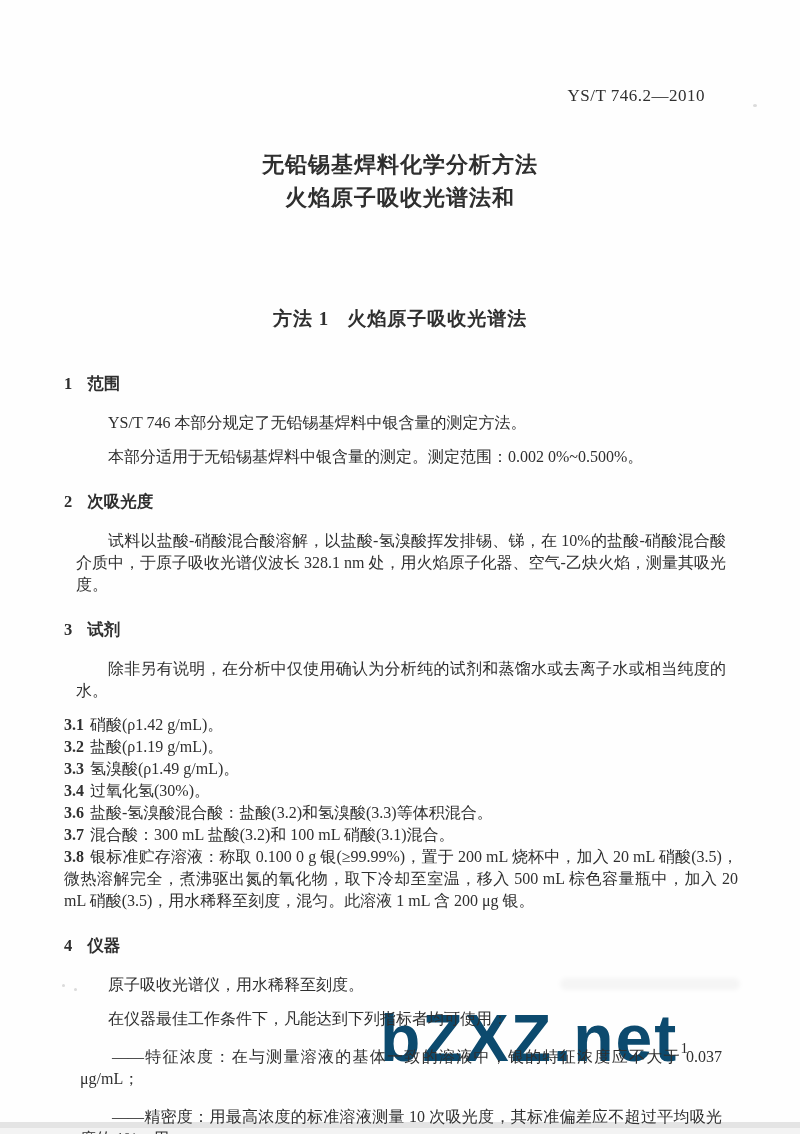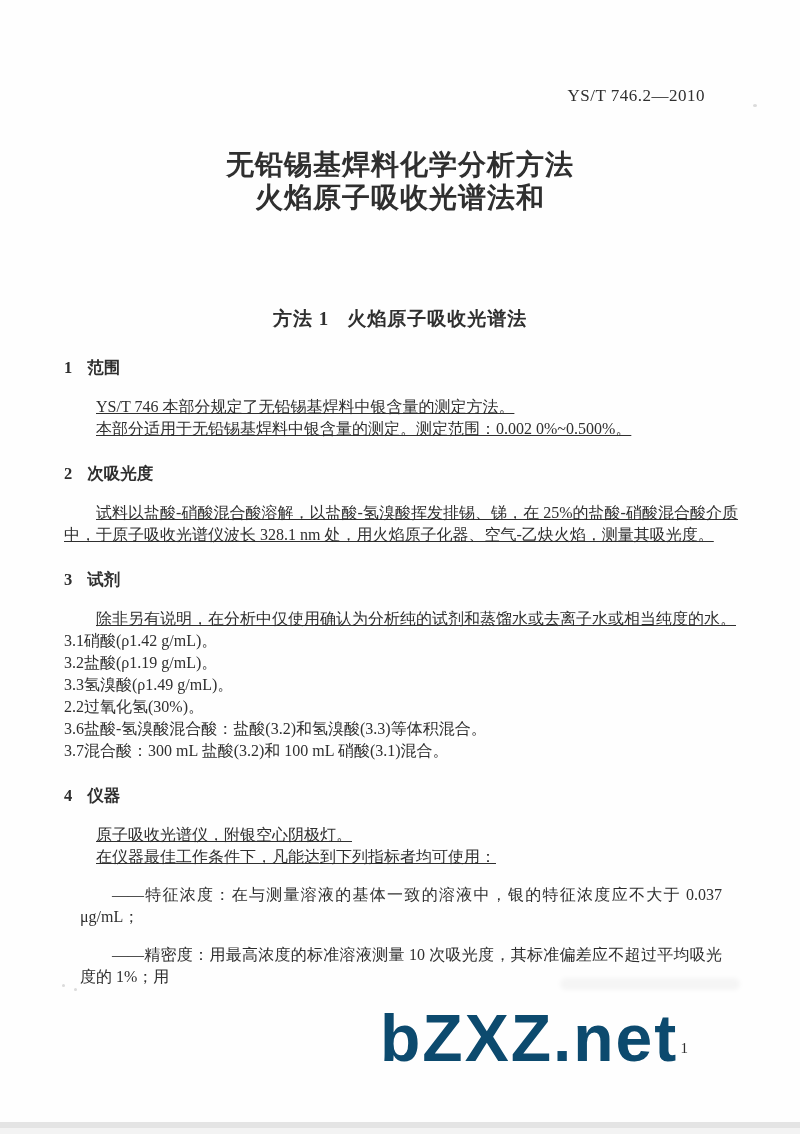--- a/index.html
+++ b/index.html
@@ -22,41 +22,41 @@
     user-select:none;
   }
   .content-layer { position:relative; z-index:1; }
   .doc-number {
     position:absolute; top:86px; right:95px;
     font-weight:normal; font-size:17px; letter-spacing:0.5px;
   }
   .title-block {
     position:absolute; top:148px; left:0; width:100%;
     text-align:center;
-    font-weight:bold; font-size:28px; line-height:33px; letter-spacing:1px;
+    font-weight:bold; font-size:22px; line-height:33px; letter-spacing:1px;
   }
   .method-heading {
     position:absolute; top:306px; left:0; width:100%;
     text-align:center; font-weight:bold; font-size:19px; letter-spacing:1px;
   }
   .method-heading .gap { display:inline-block; width:18px; }
   .content {
     position:absolute; top:356px; left:64px; width:674px;
     font-size:16px; line-height:22px;
     text-align:justify;
   }
   .sec-heading {
     font-weight:bold; font-size:16.5px; line-height:24px;
     margin:22px 0 16px 0;
   }
-  .sec-heading.first { margin-top:0; }
+  .sec-heading.first { margin-top:16px; }
   .sec-num { margin-right:15px; }
-  p.para { margin:0; text-indent:2em;text-decoration:underline; }
+  p.para { margin:12px; text-indent:2em; }
   p.item { margin:0; text-indent:0; }
-  .item-num { font-weight:normal; margin-right:0; }
+  .item-num { font-weight:bold; margin-right:6px; }
   p.dash { margin:16px; text-indent:2em; }
   .page-number {
     position:absolute; top:1040px; right:112px;
     font-size:15px;
   }
   .scan-strip {
     position:absolute; left:0; top:1122px; width:800px; height:6px;
     background:#e4e4e4;
   }
   .scan-strip2 {
@@ -101,41 +101,42 @@
           <span class="sec-num">1</span><span>范围</span>
         </div>
         <p class="para">YS/T 746 本部分规定了无铅锡基焊料中银含量的测定方法。</p>
         <p class="para">本部分适用于无铅锡基焊料中银含量的测定。测定范围：0.002 0%~0.500%。</p>
       </div>
 
       <div class="section">
         <div class="sec-heading">
           <span class="sec-num">2</span><span>次吸光度</span>
         </div>
-        <p class="para">试料以盐酸-硝酸混合酸溶解，以盐酸-氢溴酸挥发排锡、锑，在 25%的盐酸-硝酸混合酸介质中，于原子吸收光谱仪波长 328.1 nm 处，用火焰原子化器、空气-乙炔火焰，测量其吸光度。</p>
+        <p class="para">试料以盐酸-硝酸混合酸溶解，以盐酸-氢溴酸挥发排锡、锑，在 10%的盐酸-硝酸混合酸介质中，于原子吸收光谱仪波长 328.1 nm 处，用火焰原子化器、空气-乙炔火焰，测量其吸光度。</p>
       </div>
 
       <div class="section">
         <div class="sec-heading">
           <span class="sec-num">3</span><span>试剂</span>
         </div>
         <p class="para">除非另有说明，在分析中仅使用确认为分析纯的试剂和蒸馏水或去离子水或相当纯度的水。</p>
         <p class="item"><span class="item-num">3.1</span><span>硝酸(ρ1.42 g/mL)。</span></p>
         <p class="item"><span class="item-num">3.2</span><span>盐酸(ρ1.19 g/mL)。</span></p>
         <p class="item"><span class="item-num">3.3</span><span>氢溴酸(ρ1.49 g/mL)。</span></p>
-        <p class="item"><span class="item-num">2.2</span><span>过氧化氢(30%)。</span></p>
+        <p class="item"><span class="item-num">3.4</span><span>过氧化氢(30%)。</span></p>
         <p class="item"><span class="item-num">3.6</span><span>盐酸-氢溴酸混合酸：盐酸(3.2)和氢溴酸(3.3)等体积混合。</span></p>
         <p class="item"><span class="item-num">3.7</span><span>混合酸：300 mL 盐酸(3.2)和 100 mL 硝酸(3.1)混合。</span></p>
+        <p class="item"><span class="item-num">3.8</span><span>银标准贮存溶液：称取 0.100 0 g 银(≥99.99%)，置于 200 mL 烧杯中，加入 20 mL 硝酸(3.5)，微热溶解完全，煮沸驱出氮的氧化物，取下冷却至室温，移入 500 mL 棕色容量瓶中，加入 20 mL 硝酸(3.5)，用水稀释至刻度，混匀。此溶液 1 mL 含 200 μg 银。</span></p>
       </div>
 
       <div class="section">
         <div class="sec-heading">
           <span class="sec-num">4</span><span>仪器</span>
         </div>
-        <p class="para">原子吸收光谱仪，附银空心阴极灯。</p>
+        <p class="para">原子吸收光谱仪，用水稀释至刻度。</p>
         <p class="para">在仪器最佳工作条件下，凡能达到下列指标者均可使用：</p>
         <p class="dash">——特征浓度：在与测量溶液的基体一致的溶液中，银的特征浓度应不大于 0.037 μg/mL；</p>
         <p class="dash">——精密度：用最高浓度的标准溶液测量 10 次吸光度，其标准偏差应不超过平均吸光度的 1%；用</p>
       </div>
 
     </div>
 
     <div class="page-number">1</div>
   </div>
 

